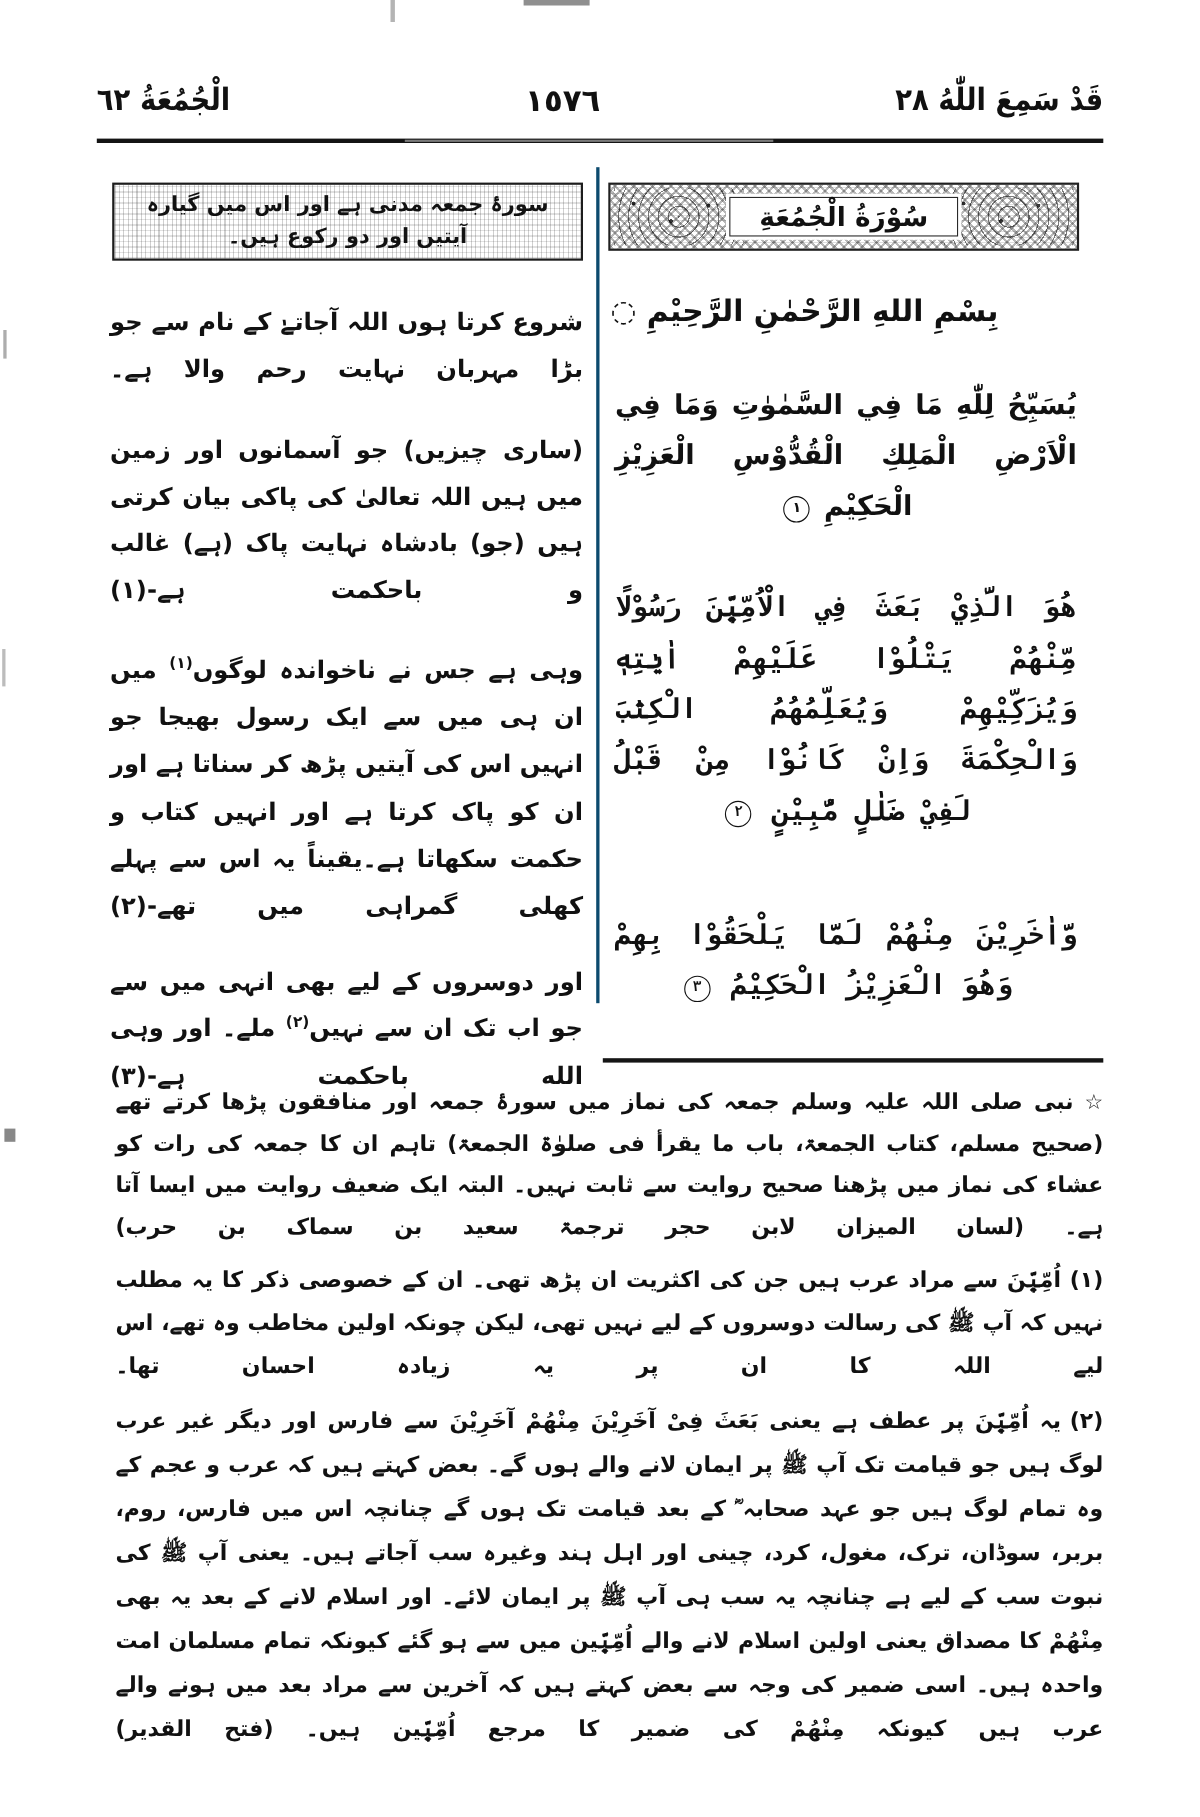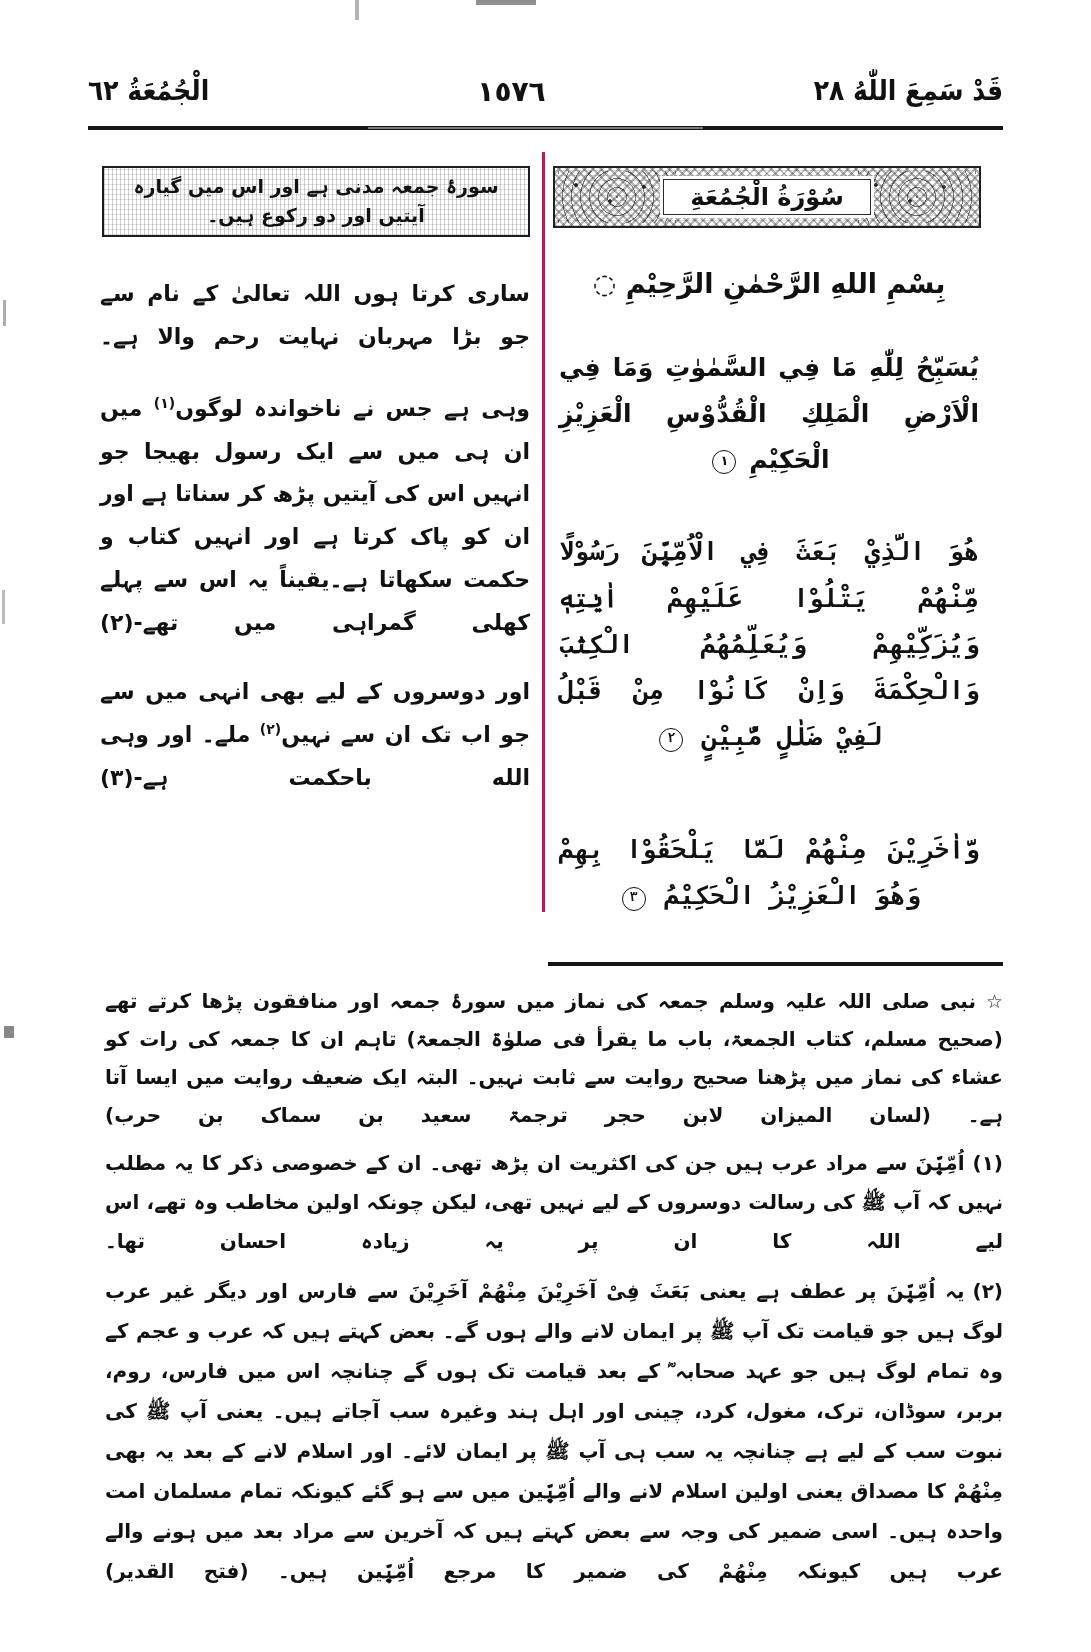--- a/index.html
+++ b/index.html
@@ -89,21 +89,21 @@
     height: 100%;
     position: relative;
   }
   .col-arabic {
     width: 458px;
     padding: 0 14px 0 6px;
   }
   .col-urdu {
     width: 457px;
     padding: 0 10px 0 8px;
-    border-right: 3px solid #be185d;
+    border-right: 3px solid #0c4a6e;
   }
 
   
   .surah-banner {
     position: relative;
     margin: 14px 8px 0 2px;
     height: 58px;
     border: 2px solid #202020;
     background:
       repeating-linear-gradient(45deg,  rgba(20,20,20,.30) 0 2px, rgba(255,255,255,0) 2px 6px),
@@ -151,21 +151,21 @@
     text-align: center;
     font-size: 25px;
     font-weight: 700;
     line-height: 1.85;
     direction: rtl;
   }
   .bismillah {
     margin-top: 36px;
     font-size: 27px;
     font-weight: 700;
-    text-align: center;
+    text-align: left;
     line-height: 1.5;
     letter-spacing: 1px;
   }
   .ayah {
     margin-top: 40px;
     text-align: justify;
     text-align-last: center;
     padding: 0 4px;
   }
   .ayah-1 { }
@@ -312,22 +312,25 @@
         </div>
       </div>
     </div>
 
     <div class="col col-urdu">
 
       <div class="meta-box">
         <div class="meta-text">سورۂ جمعہ مدنی ہے اور اس میں گیارہ آیتیں اور دو رکوع ہیں۔</div>
       </div>
 
-      <div class="urdu-para urdu-bismillah">ساری کرتا ہوں اللہ تعالیٰ کے نام سے جو بڑا مہربان نہایت رحم والا ہے۔</div>
-
+      <div class="urdu-para urdu-bismillah">شروع کرتا ہوں اللہ آجاتےٰ کے نام سے جو بڑا مہربان نہایت رحم والا ہے۔</div>
+
+      <div class="urdu-para urdu-v1">
+        <span>(ساری چیزیں) جو آسمانوں اور زمین میں ہیں اللہ تعالیٰ کی پاکی بیان کرتی ہیں (جو) بادشاہ نہایت پاک (ہے) غالب و باحکمت ہے-</span><span>(۱)</span>
+      </div>
 
       <div class="urdu-para urdu-v2">
         <span>وہی ہے جس نے ناخواندہ لوگوں</span><sup class="fn">(۱)</sup> <span>میں ان ہی میں سے ایک رسول بھیجا جو انہیں اس کی آیتیں پڑھ کر سناتا ہے اور ان کو پاک کرتا ہے اور انہیں کتاب و حکمت سکھاتا ہے۔یقیناً یہ اس سے پہلے کھلی گمراہی میں تھے-</span><span>(۲)</span>
       </div>
 
       <div class="urdu-para urdu-v3">
         <span>اور دوسروں کے لیے بھی انہی میں سے جو اب تک ان سے نہیں</span><sup class="fn">(۲)</sup> <span>ملے۔ اور وہی الله باحکمت ہے-</span><span>(۳)</span>
       </div>
     </div>
   </div>

